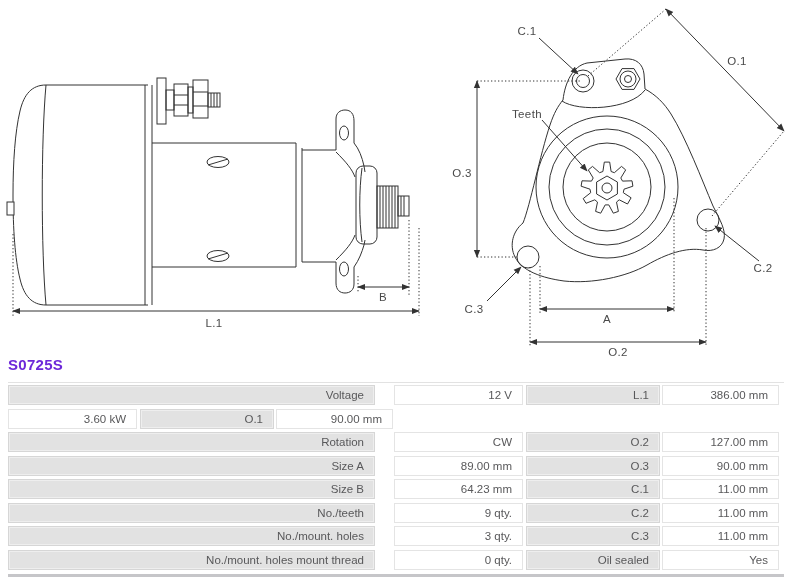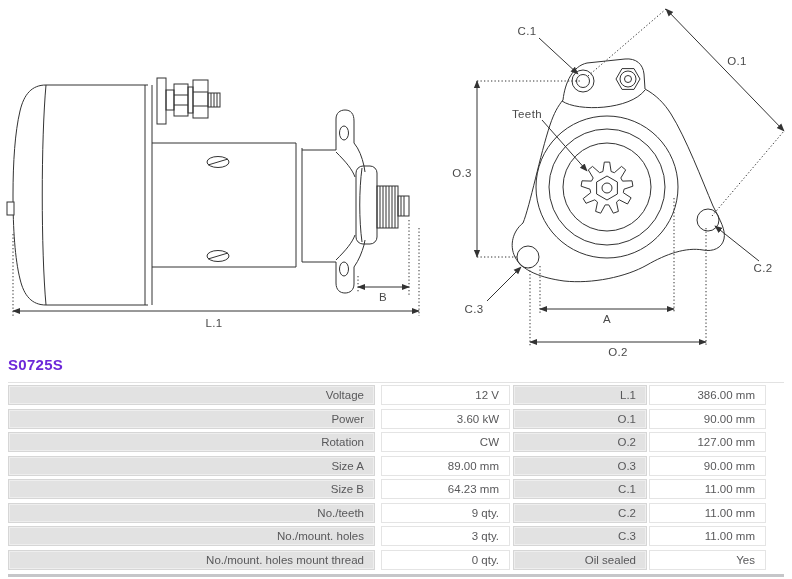--- a/index.html
+++ b/index.html
@@ -24,21 +24,21 @@
   }
   .row { display:flex; height:20px; margin-bottom:3.5px; }
   .row:last-child { margin-bottom:0; }
   .cell {
     box-sizing:border-box; font-size:11.5px; line-height:17px;
     color:#58585a; text-align:right; padding:1px 10px 0 4px;
     white-space:nowrap; overflow:hidden;
   }
   .lbl { background:#e2e2e2; border:1px solid #d6d6d6; box-shadow:inset 0 0 0 1px #eeeeee; }
   .val { background:#ffffff; border:1px solid #e4e4e4; }
-  .c1 { width:367px; margin-right:6px; }
+  .c1 { width:367px; margin-right:19px; }
   .c2 { width:129px; margin-right:3px;padding-left:34px; }
   .c3 { width:134px; margin-right:2px; }
   .c4 { width:117px; }
 </style>
 </head>
 <body>
 
 <div class="page">
 
   <svg class="svg-side" width="460" height="360" viewBox="0 0 460 360">
@@ -185,21 +185,20 @@
   <div class="part-number">S0725S</div>
 
   <div class="spec">
     <div class="row">
       <div class="cell lbl c1">Voltage</div>
       <div class="cell val c2">12 V</div>
       <div class="cell lbl c3">L.1</div>
       <div class="cell val c4">386.00 mm</div>
     </div>
     <div class="row">
-      <div class="cell lbl c1">Power</div>
       <div class="cell val c2">3.60 kW</div>
       <div class="cell lbl c3">O.1</div>
       <div class="cell val c4">90.00 mm</div>
     </div>
     <div class="row">
       <div class="cell lbl c1">Rotation</div>
       <div class="cell val c2">CW</div>
       <div class="cell lbl c3">O.2</div>
       <div class="cell val c4">127.00 mm</div>
     </div>

